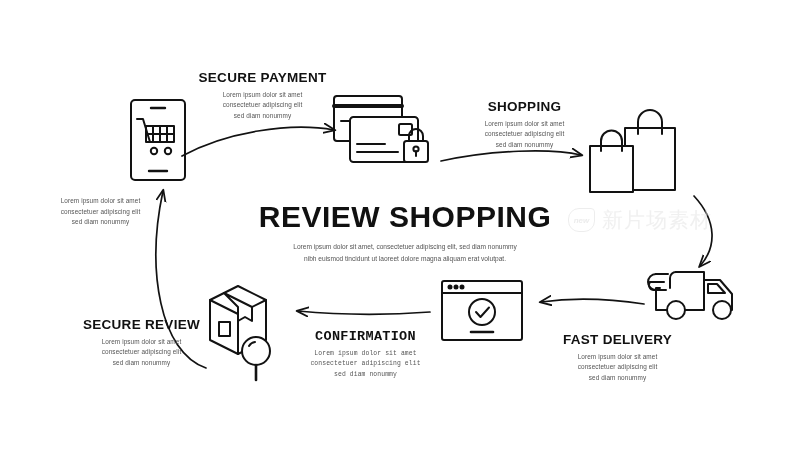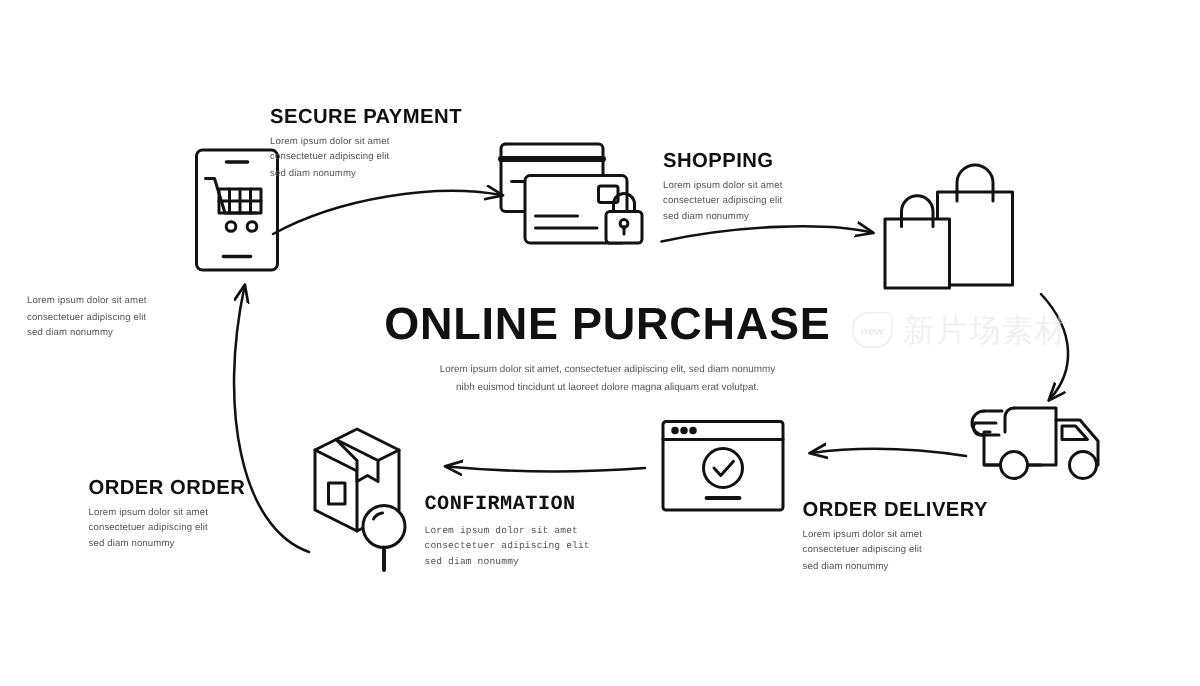--- a/index.html
+++ b/index.html
@@ -4,21 +4,21 @@
 <style>
   html,body{margin:0;padding:0;}
   body{
     width:800px;height:457px;background:#ffffff;overflow:hidden;
     font-family:"Liberation Sans","DejaVu Sans",sans-serif;
     position:relative;
   }
   #stage{position:absolute;left:0;top:0;width:800px;height:457px;}
   svg.layer{position:absolute;left:0;top:0;width:800px;height:457px;}
 
-  .step-label{position:absolute;text-align:left;}
+  .step-label{position:absolute;text-align:center;}
   .step-title{
     font-size:13.5px;font-weight:700;color:#111;letter-spacing:.3px;
     white-space:nowrap;line-height:1.1;
   }
   .step-desc{
     font-size:6.4px;color:#555;line-height:1.65;margin-top:4px;
     white-space:pre-line;letter-spacing:.1px;
   }
 
   #center-block{
@@ -147,21 +147,21 @@
         <rect x="219" y="322" width="11" height="14" fill="#fff"></rect>
         <circle cx="256" cy="351" r="14" fill="#fff"></circle>
         <path d="M249,346 a8,8 0 0 1 6,-4"></path>
         <line x1="256" y1="365" x2="256" y2="380" stroke-width="2.6"></line>
       </g>
 
     </g>
   </svg>
 
   <div id="center-block">
-    <div id="center-title">ONLINE PURCHASE</div>
+    <div id="center-title">REVIEW SHOPPING</div>
     <div id="center-sub">Lorem ipsum dolor sit amet, consectetuer adipiscing elit, sed diam nonummy
 nibh euismod tincidunt ut laoreet dolore magna aliquam erat volutpat.</div>
   </div>
 
   <div class="step-label" style="left:18px;top:192px;width:165px;">
     <div class="step-desc">Lorem ipsum dolor sit amet
 consectetuer adipiscing elit
 sed diam nonummy</div>
   </div>
 
@@ -173,35 +173,35 @@
   </div>
 
   <div class="step-label" style="left:442px;top:100px;width:165px;">
     <div class="step-title">SHOPPING</div>
     <div class="step-desc">Lorem ipsum dolor sit amet
 consectetuer adipiscing elit
 sed diam nonummy</div>
   </div>
 
   <div class="step-label" style="left:535px;top:333px;width:165px;">
-    <div class="step-title">ORDER DELIVERY</div>
+    <div class="step-title">FAST DELIVERY</div>
     <div class="step-desc">Lorem ipsum dolor sit amet
 consectetuer adipiscing elit
 sed diam nonummy</div>
   </div>
 
   <div class="step-label" style="left:283px;top:330px;width:165px;font-family:Liberation Mono, monospace;">
     <div class="step-title">CONFIRMATION</div>
     <div class="step-desc">Lorem ipsum dolor sit amet
 consectetuer adipiscing elit
 sed diam nonummy</div>
   </div>
 
   <div class="step-label" style="left:59px;top:318px;width:165px;">
-    <div class="step-title">ORDER ORDER</div>
+    <div class="step-title">SECURE REVIEW</div>
     <div class="step-desc">Lorem ipsum dolor sit amet
 consectetuer adipiscing elit
 sed diam nonummy</div>
   </div>
 
   <div id="watermark">
     <div id="wm-badge">new</div>
     <div id="wm-text">新片场素材</div>
   </div>
 

